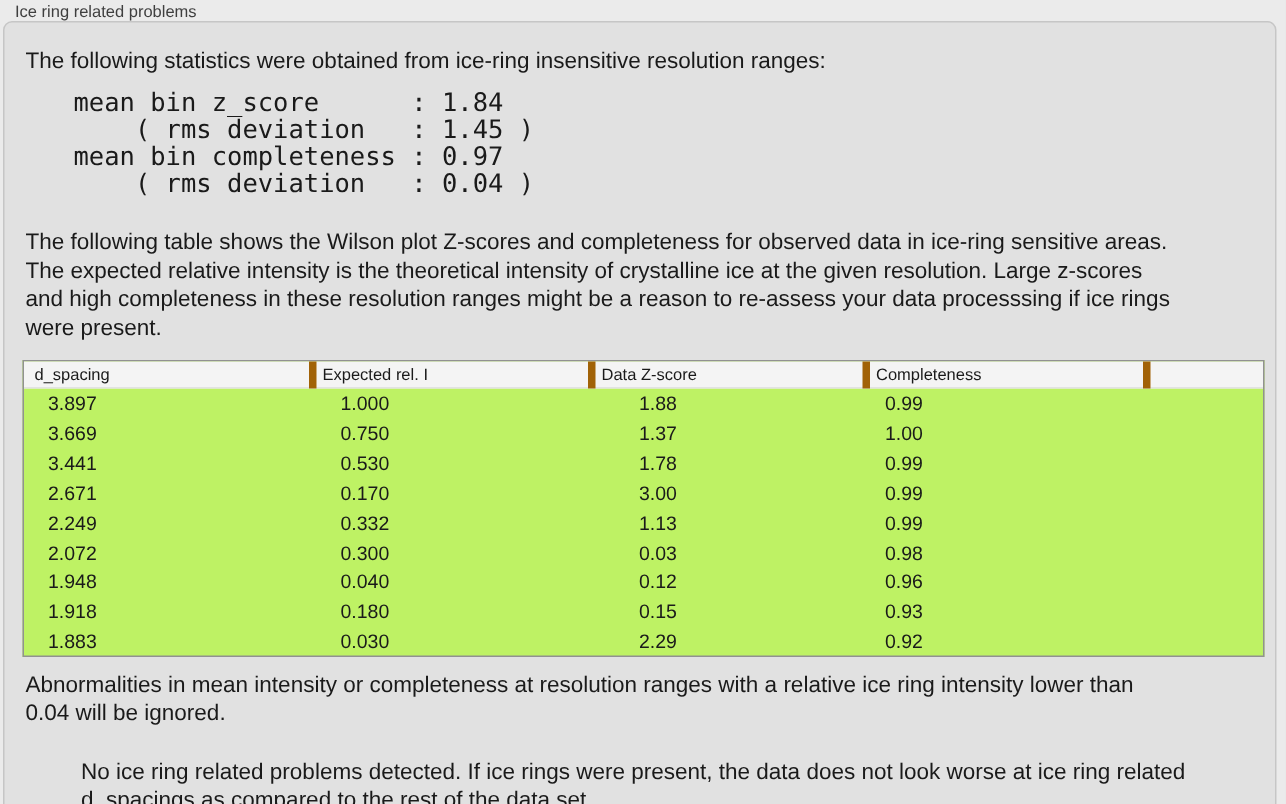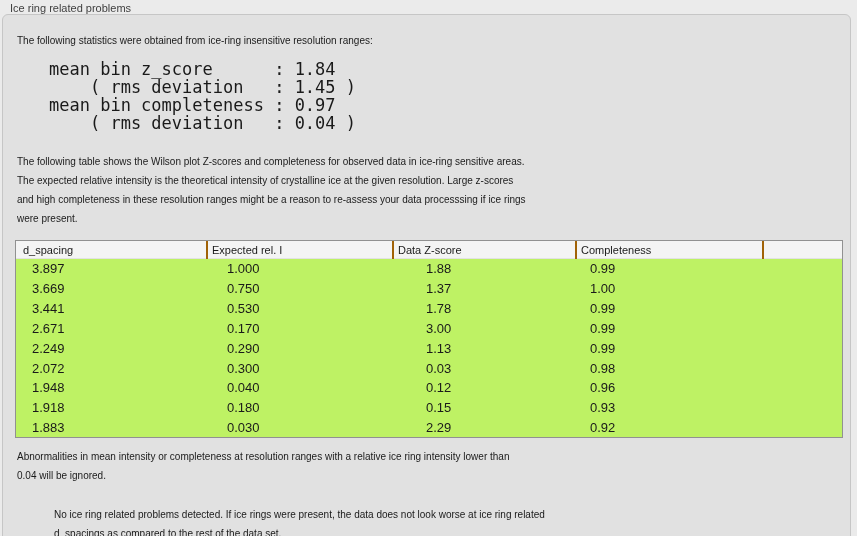--- a/index.html
+++ b/index.html
@@ -22,21 +22,21 @@
     left: 2px; top: 14px;
     width: 849px; height: 560px;
     background: #e1e1e1;
     border: 1px solid #c6c6c6;
     border-radius: 6px;
   }
   .para {
     position: absolute;
     left: 14px;
     width: 824px;
-    font-size: 10px;
+    font-size: 15px;
     line-height: 19px;
     white-space: pre-line;
   }
   .para-intro { top: 16px; }
   .para-desc  { top: 137px; }
   .para-note  { top: 432px; }
   .para-concl { top: 490px; margin-left: 37px; }
   .mono {
     position: absolute;
     left: 46px; top: 45px;
@@ -62,21 +62,21 @@
     align-items: center;
   }
   .th {
     height: 18px;
     line-height: 18px;
     padding-left: 4px;
     overflow: hidden;
     white-space: nowrap;
   }
   .th.first { padding-left: 7px; }
-  .th.sep { border-left: 2px solid #a16207; }
+  .th.sep { border-left: 5px solid #a16207; }
   .tr {
     display: grid;
     grid-template-columns: 190px 186px 183px 187px 1fr;
     height: 19.85px;
     align-items: center;
     font-size: 13px;
   }
   .td { white-space: nowrap; overflow: hidden; }
   .td.c0 { padding-left: 16px; }
   .td.c1 { padding-left: 21px; }
@@ -130,21 +130,21 @@
           <div class="td c3">0.99</div>
         </div>
         <div class="tr">
           <div class="td c0">2.671</div>
           <div class="td c1">0.170</div>
           <div class="td c2">3.00</div>
           <div class="td c3">0.99</div>
         </div>
         <div class="tr">
           <div class="td c0">2.249</div>
-          <div class="td c1">0.290</div>
+          <div class="td c1">0.332</div>
           <div class="td c2">1.13</div>
           <div class="td c3">0.99</div>
         </div>
         <div class="tr">
           <div class="td c0">2.072</div>
           <div class="td c1">0.300</div>
           <div class="td c2">0.03</div>
           <div class="td c3">0.98</div>
         </div>
         <div class="tr">

